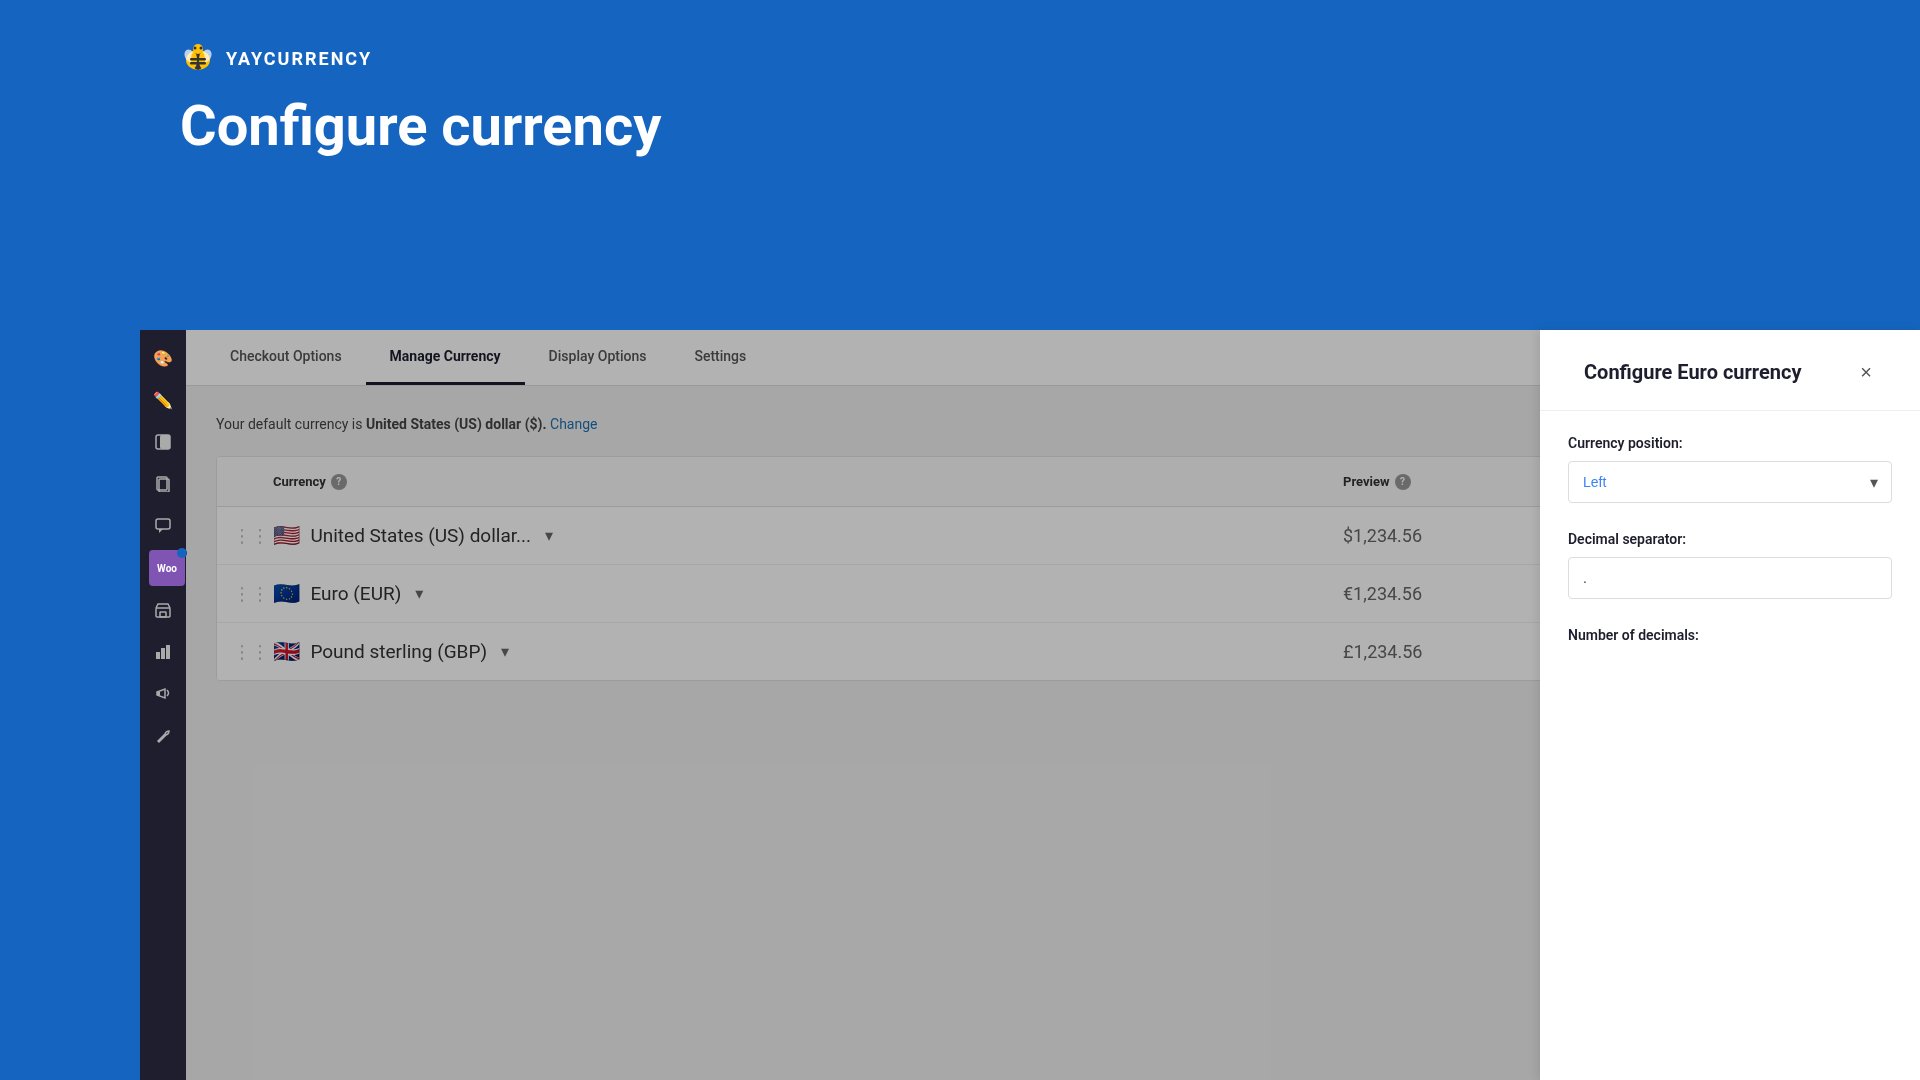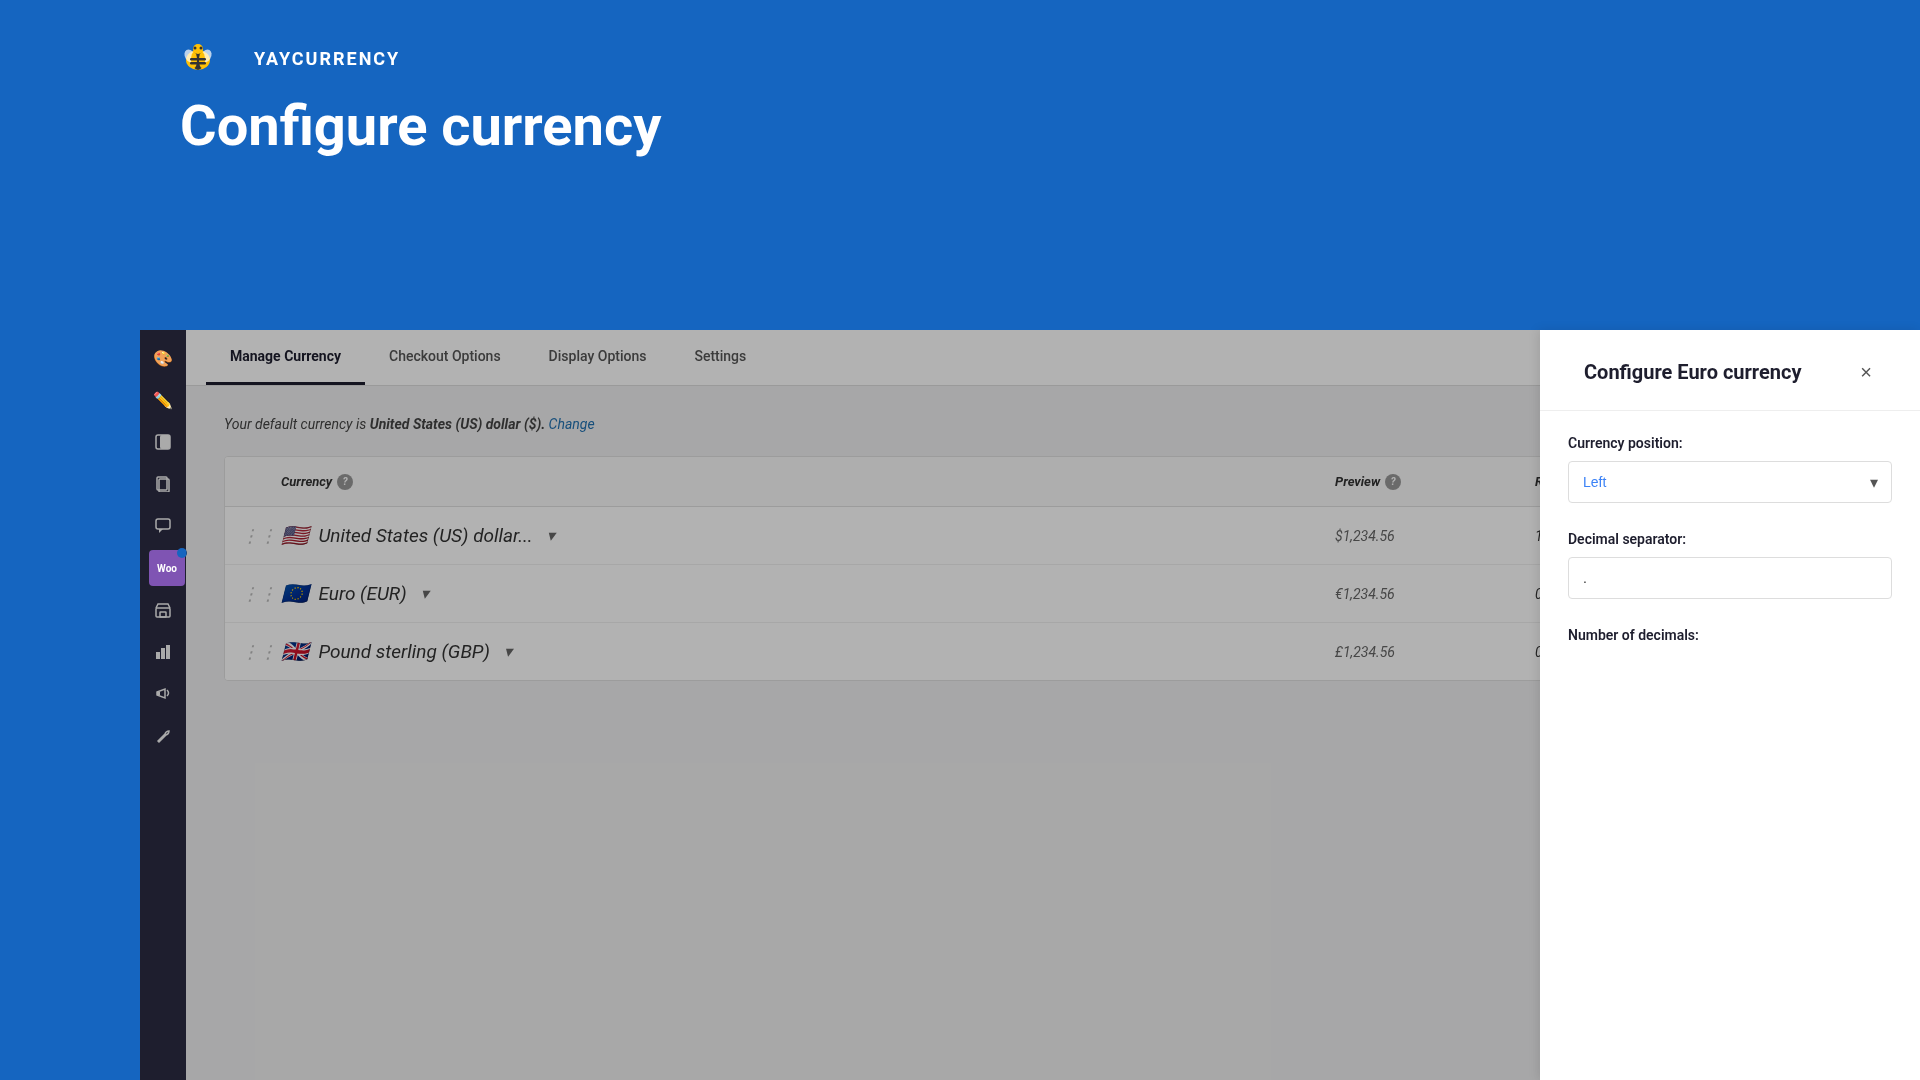--- a/index.html
+++ b/index.html
@@ -27,21 +27,20 @@
     }
     .brand-logo {
       width: 36px;
       height: 36px;
     }
     .brand-name {
       color: #fff;
       font-size: 18px;
       font-weight: 700;
       letter-spacing: 2px;
-      margin-left: 28px;
     }
     .page-title {
       color: #fff;
       font-size: 56px;
       font-weight: 700;
       line-height: 1.1;
     }
 
     
     .main-area {
@@ -124,22 +123,21 @@
       white-space: nowrap;
     }
     .tab.active {
       color: #1e1e2e;
       font-weight: 700;
       border-bottom: 3px solid #1e1e2e;
     }
 
     
     .content-body {
-      padding: 30px 38px;
-      font-style: italic;
+      padding: 30px 30px;
     }
     .default-currency-notice {
       font-size: 14px;
       color: #444;
       margin-bottom: 24px;
     }
     .default-currency-notice strong { font-weight: 700; }
     .default-currency-notice a {
       color: #2271b1;
       text-decoration: none;
@@ -212,21 +210,21 @@
     .currency-name {
       font-size: 19px;
       color: #333;
       text-align: center;
     }
     .dropdown-arrow {
       color: #666;
       margin-left: 4px;
     }
     .preview-val {
-      font-size: 14px;
+      font-size: 18px;
       color: #666;
     }
     .rate-val {
       font-size: 14px;
       color: #333;
     }
     .fee-val {
       font-size: 14px;
       color: #666;
     }
@@ -398,22 +396,22 @@
     <div class="sidebar-item">
       <svg width="16" height="16" viewBox="0 0 16 16" fill="none">
           <path d="M3 13 L10 6 Q11 3 14 3 Q14 6 11 7 L4 14Z" fill="none" stroke="#aaa" stroke-width="1.5"></path>
         </svg>
     </div>
   </div>
 
   <div class="content-panel">
 
     <div class="tabs-bar">
+      <div class="tab">Checkout Options</div>
       <div class="tab active">Manage Currency</div>
-      <div class="tab">Checkout Options</div>
       <div class="tab">Display Options</div>
       <div class="tab">Settings</div>
     </div>
 
     <div class="content-body">
       <p class="default-currency-notice">
         <span>Your default currency is </span>
         <strong>United States (US) dollar ($).</strong>
         <a href="#">Change</a>
       </p>

